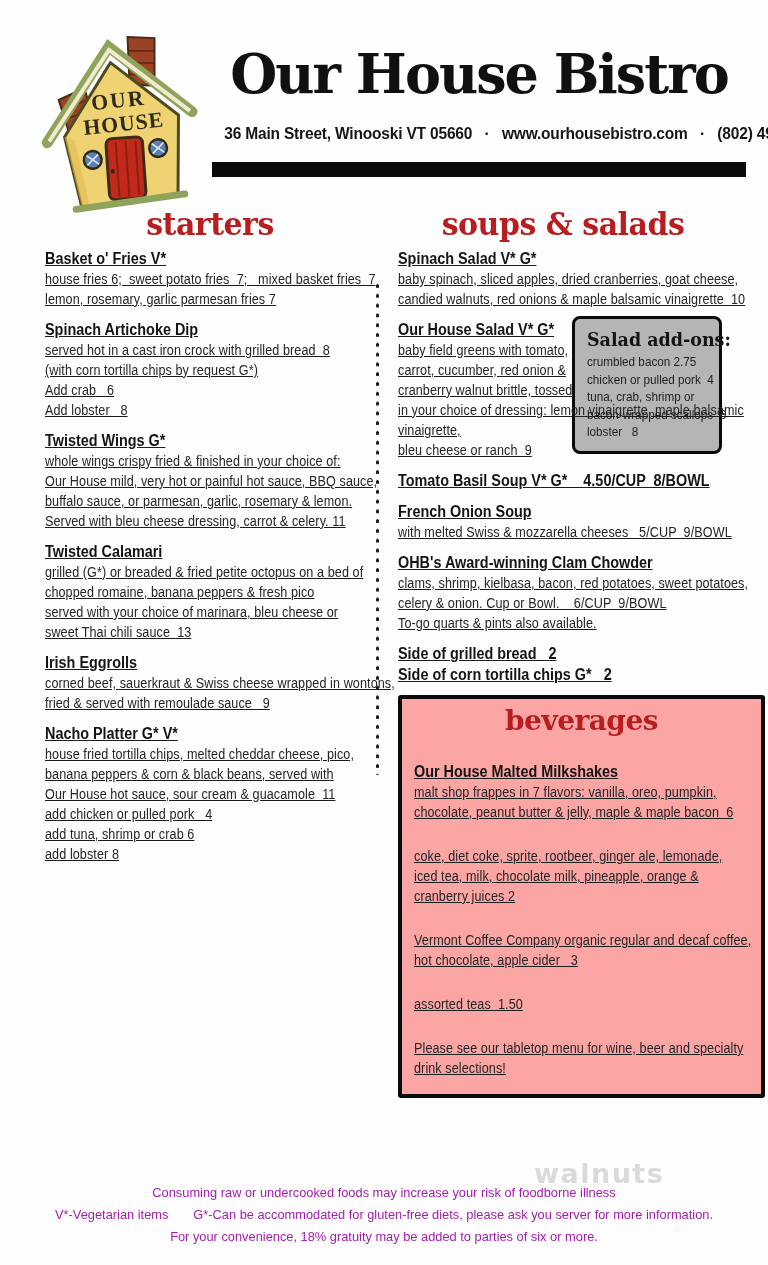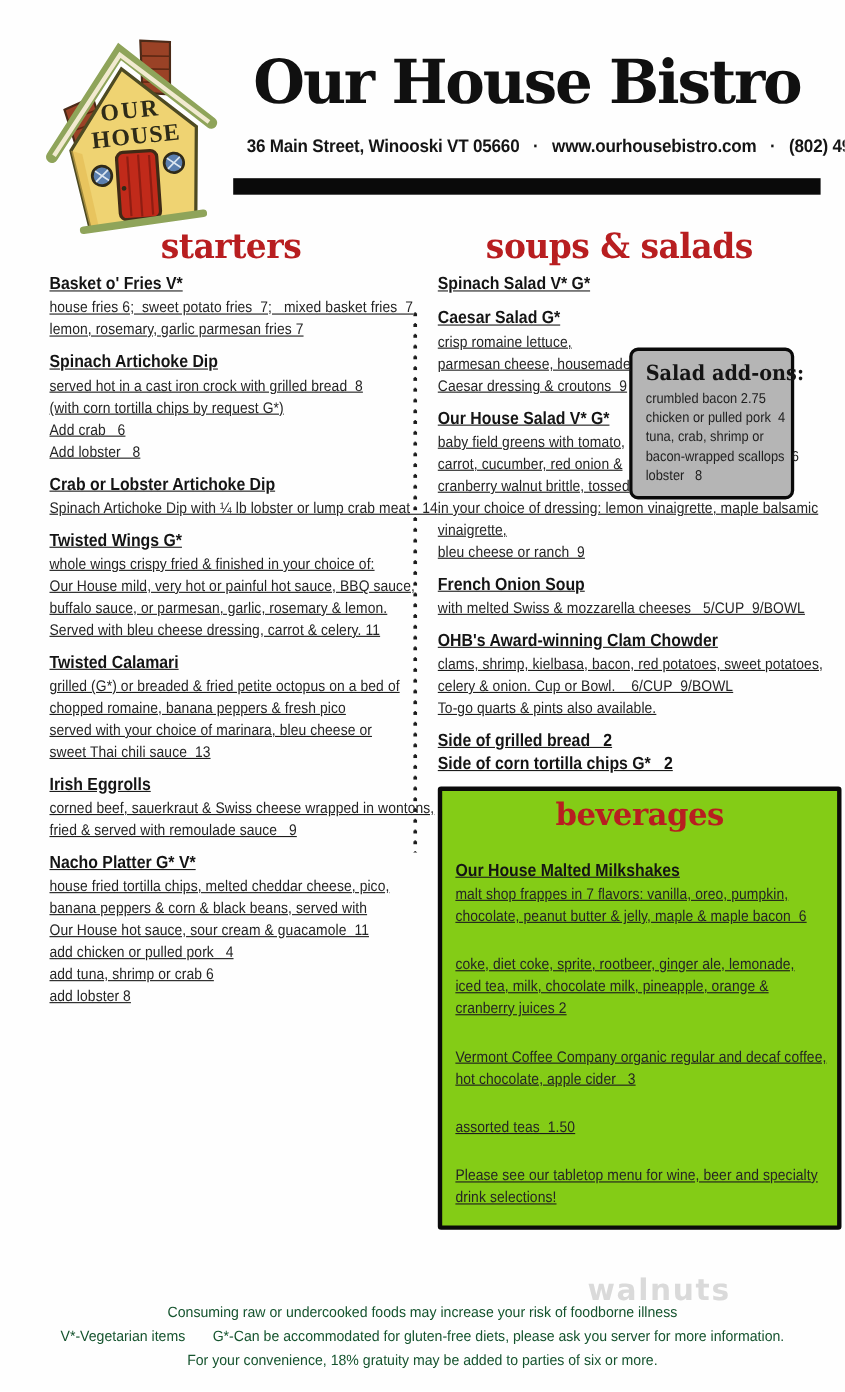--- a/index.html
+++ b/index.html
@@ -52,33 +52,33 @@
     font-size:19px;font-weight:bold;color:#141414;line-height:24px;margin-bottom:2px;
     white-space:pre;transform:scaleX(0.92);transform-origin:0 50%;
     font-family:"DejaVu Serif", serif;
   }
   .addons-lines > div{
     font-size:13px;line-height:17.5px;font-weight:500;color:#1e1e1e;
     white-space:pre;transform:scaleX(0.9);transform-origin:0 50%;
   }
   
   .bev-box{
-    box-sizing:border-box;width:367px;margin-top:10px;background:#84cc16;
+    box-sizing:border-box;width:367px;margin-top:10px;background:#fca5a5;
     border:4px solid #0a0a0a;border-radius:3px;padding:6px 12px 16px 12px;
   }
   .bev-heading{
     text-align:center;font-weight:bold;font-size:28px;line-height:32px;color:#b81e20;
     letter-spacing:-0.5px;margin-bottom:2px;font-family:"DejaVu Serif", serif;
   }
   .bev-box .menu-item{margin-bottom:13px;margin-top:24px;}
   .bev-box .menu-item:last-child{margin-bottom:0;}
   
   .footer{
     position:absolute;left:0;top:1182px;width:768px;text-align:center;
-    font-size:13.5px;line-height:22px;font-weight:500;color:#14532d;
+    font-size:13.5px;line-height:22px;font-weight:500;color:#a21caf;
   }
   .footer div{transform:scaleX(0.95);transform-origin:center;white-space:pre;}
   .watermark{
     position:absolute;left:534px;top:1158px;font-size:27px;font-weight:bold;
     color:#dadada;letter-spacing:1.5px;font-family:"DejaVu Sans", sans-serif;
   }
 </style>
 </head>
 <body>
 
@@ -148,27 +148,20 @@
           <div class="item-name">Spinach Artichoke Dip</div>
           <div class="item-name"></div>
           <div class="item-desc">
             <div>served hot in a cast iron crock with grilled bread  8</div>
             <div>(with corn tortilla chips by request G*)</div>
             <div>Add crab   6</div>
             <div>Add lobster   8</div>
           </div>
         </div>
 
-        <div class="menu-item">
-          <div class="item-name">Crab or Lobster Artichoke Dip</div>
-          <div class="item-name"></div>
-          <div class="item-desc">
-            <div>Spinach Artichoke Dip with ¼ lb lobster or lump crab meat   14</div>
-          </div>
-        </div>
 
         <div class="menu-item">
           <div class="item-name">Twisted Wings G*</div>
           <div class="item-name"></div>
           <div class="item-desc">
             <div>whole wings crispy fried &amp; finished in your choice of:</div>
             <div>Our House mild, very hot or painful hot sauce, BBQ sauce,</div>
             <div>buffalo sauce, or parmesan, garlic, rosemary &amp; lemon.</div>
             <div>Served with bleu cheese dressing, carrot &amp; celery. 11</div>
           </div>
@@ -222,45 +215,45 @@
           <div>bacon-wrapped scallops  6</div>
           <div>lobster   8</div>
         </div>
     </div>
 
     <div>
 
         <div class="menu-item">
           <div class="item-name">Spinach Salad V* G*</div>
           <div class="item-name"></div>
-        </div>
-
-        <div class="menu-item">
-          <div class="item-name">Caesar Salad G*</div>
-          <div class="item-name"></div>
-          <div class="item-desc">
-            <div>crisp romaine lettuce,</div>
-            <div>parmesan cheese, housemade</div>
-            <div>Caesar dressing &amp; croutons  9</div>
-          </div>
-        </div>
+          <div class="item-desc">
+            <div>baby spinach, sliced apples, dried cranberries, goat cheese,</div>
+            <div>candied walnuts, red onions &amp; maple balsamic vinaigrette  10</div>
+          </div>
+        </div>
+
 
         <div class="menu-item">
           <div class="item-name">Our House Salad V* G*</div>
           <div class="item-name"></div>
           <div class="item-desc">
             <div>baby field greens with tomato,</div>
             <div>carrot, cucumber, red onion &amp;</div>
             <div>cranberry walnut brittle, tossed</div>
             <div>in your choice of dressing: lemon vinaigrette, maple balsamic</div>
             <div>vinaigrette,</div>
             <div>bleu cheese or ranch  9</div>
           </div>
         </div>
 
+        <div class="menu-item">
+          <div class="item-name">Tomato Basil Soup V* G*    4.50/CUP  8/BOWL</div>
+          <div class="item-name"></div>
+          <div class="item-desc"></div>
+        </div>
 
         <div class="menu-item">
           <div class="item-name">French Onion Soup</div>
           <div class="item-name"></div>
           <div class="item-desc">
             <div>with melted Swiss &amp; mozzarella cheeses   5/CUP  9/BOWL</div>
           </div>
         </div>
 
         <div class="menu-item">

